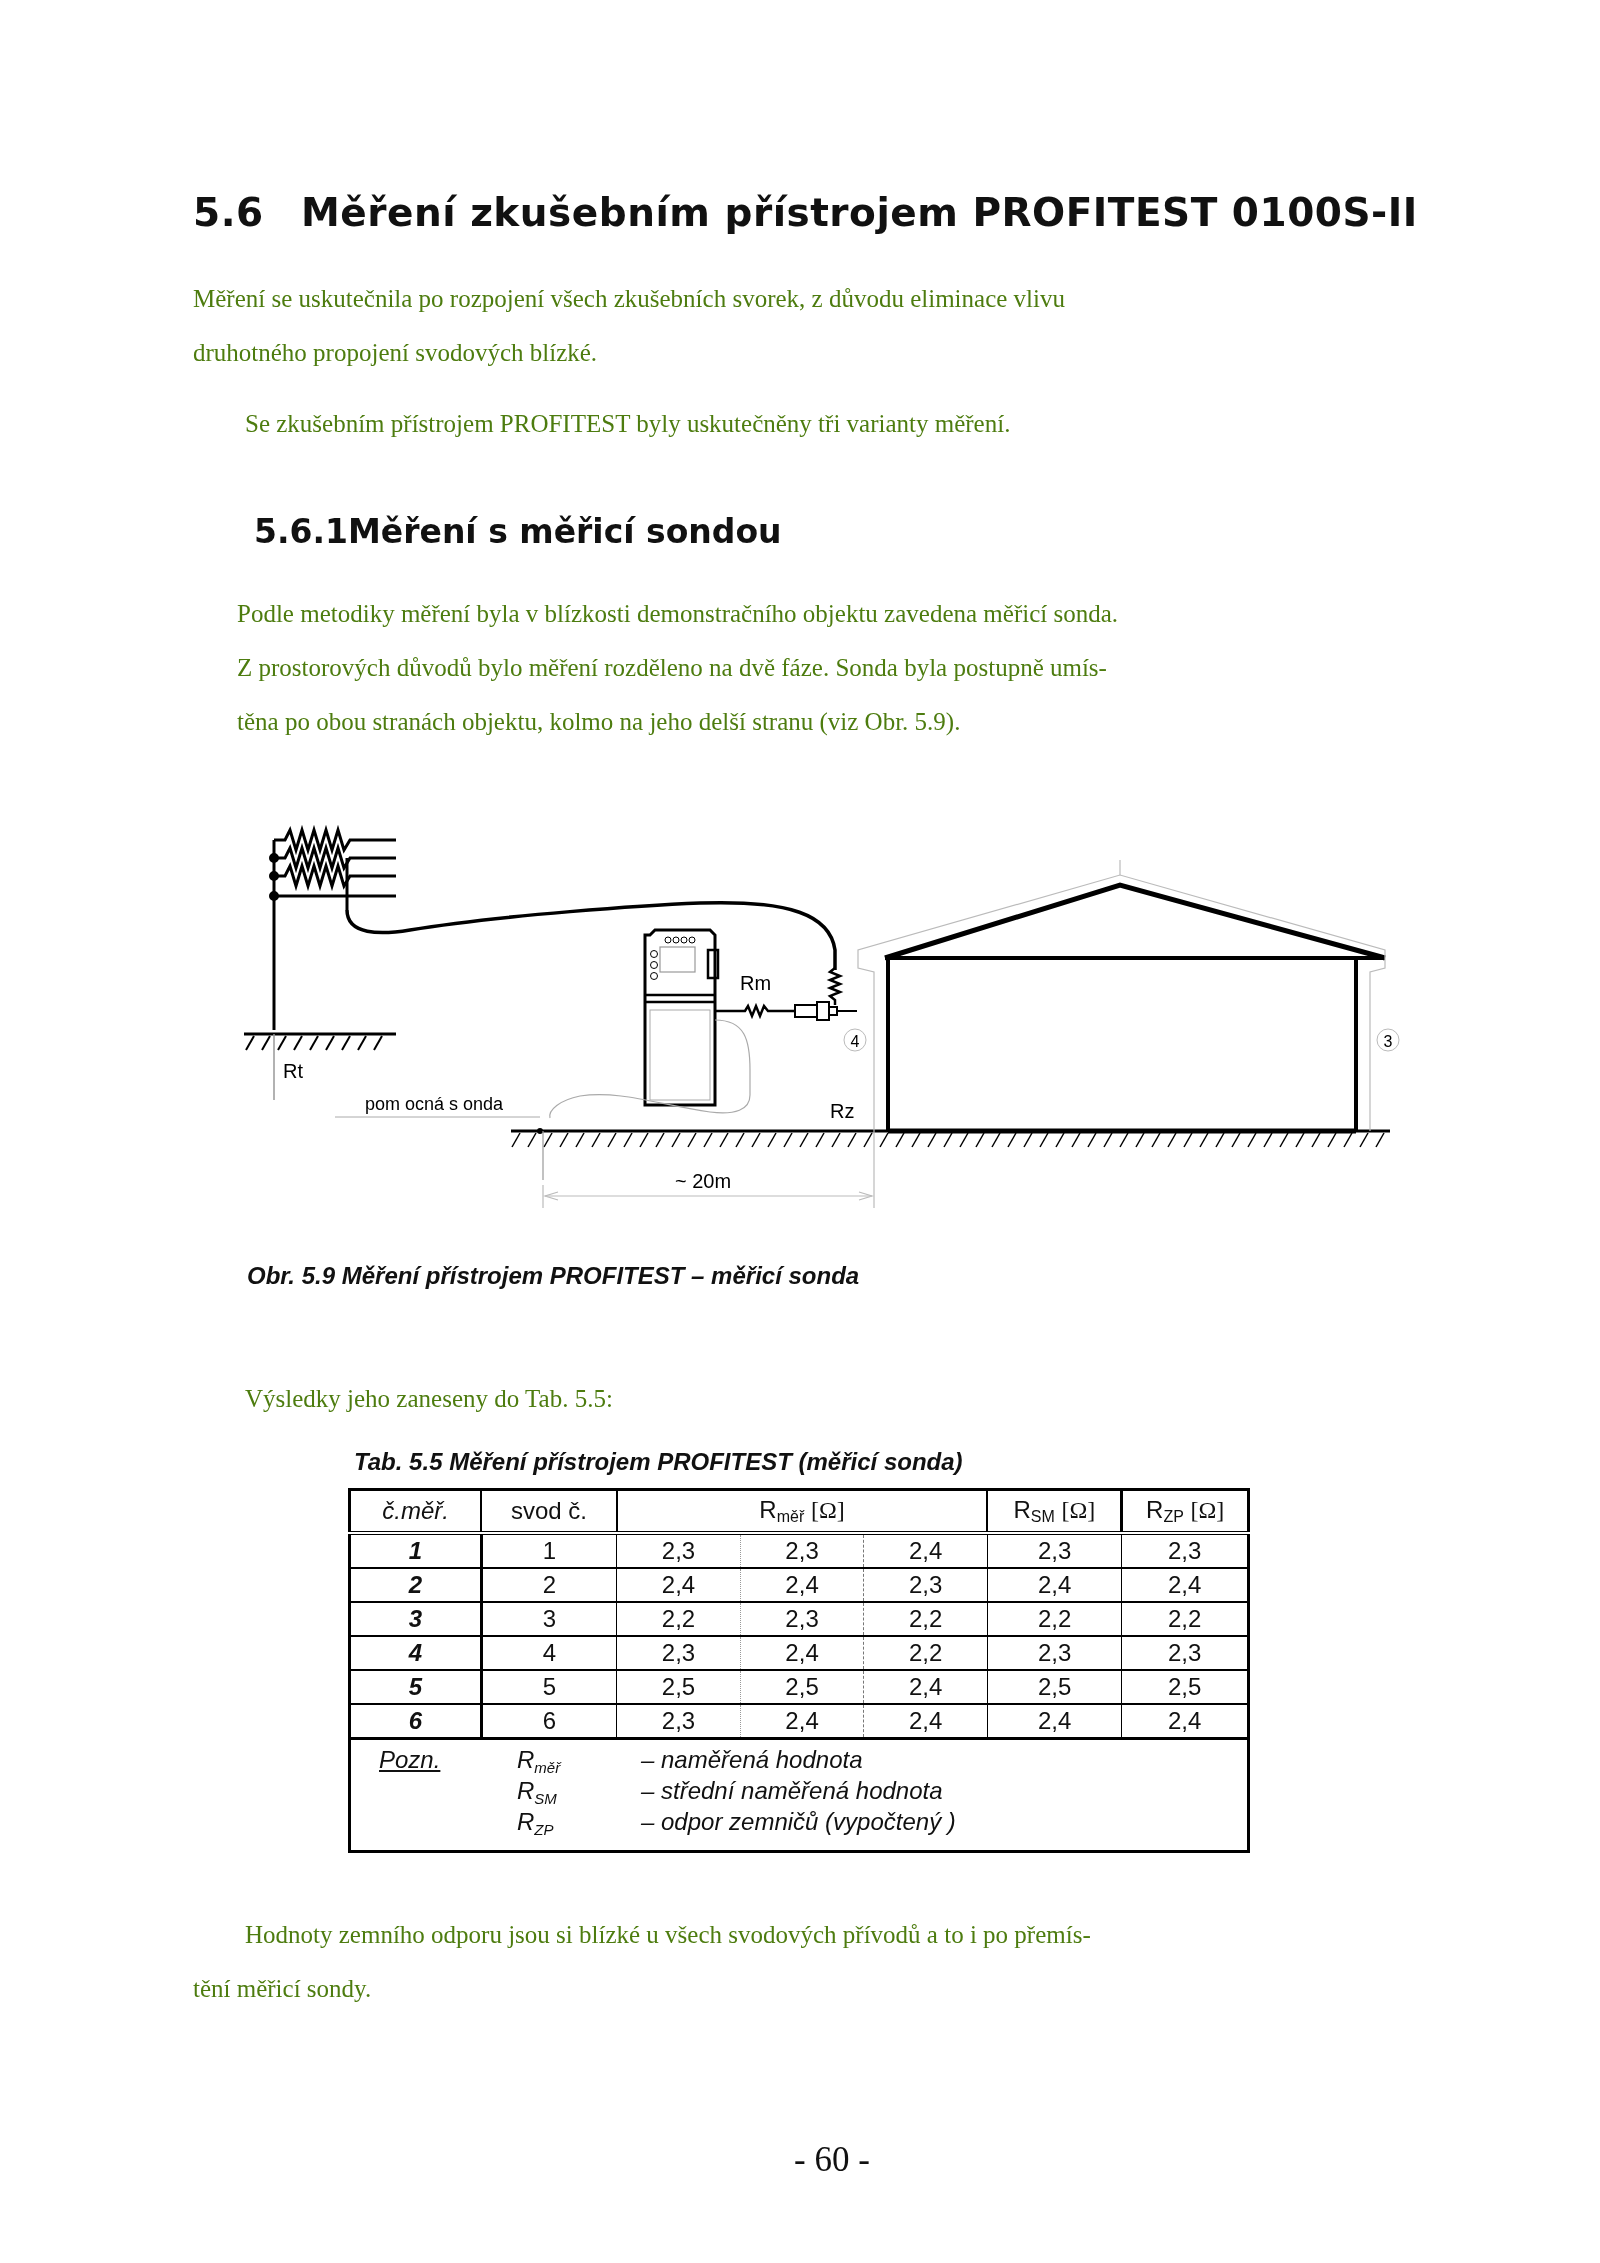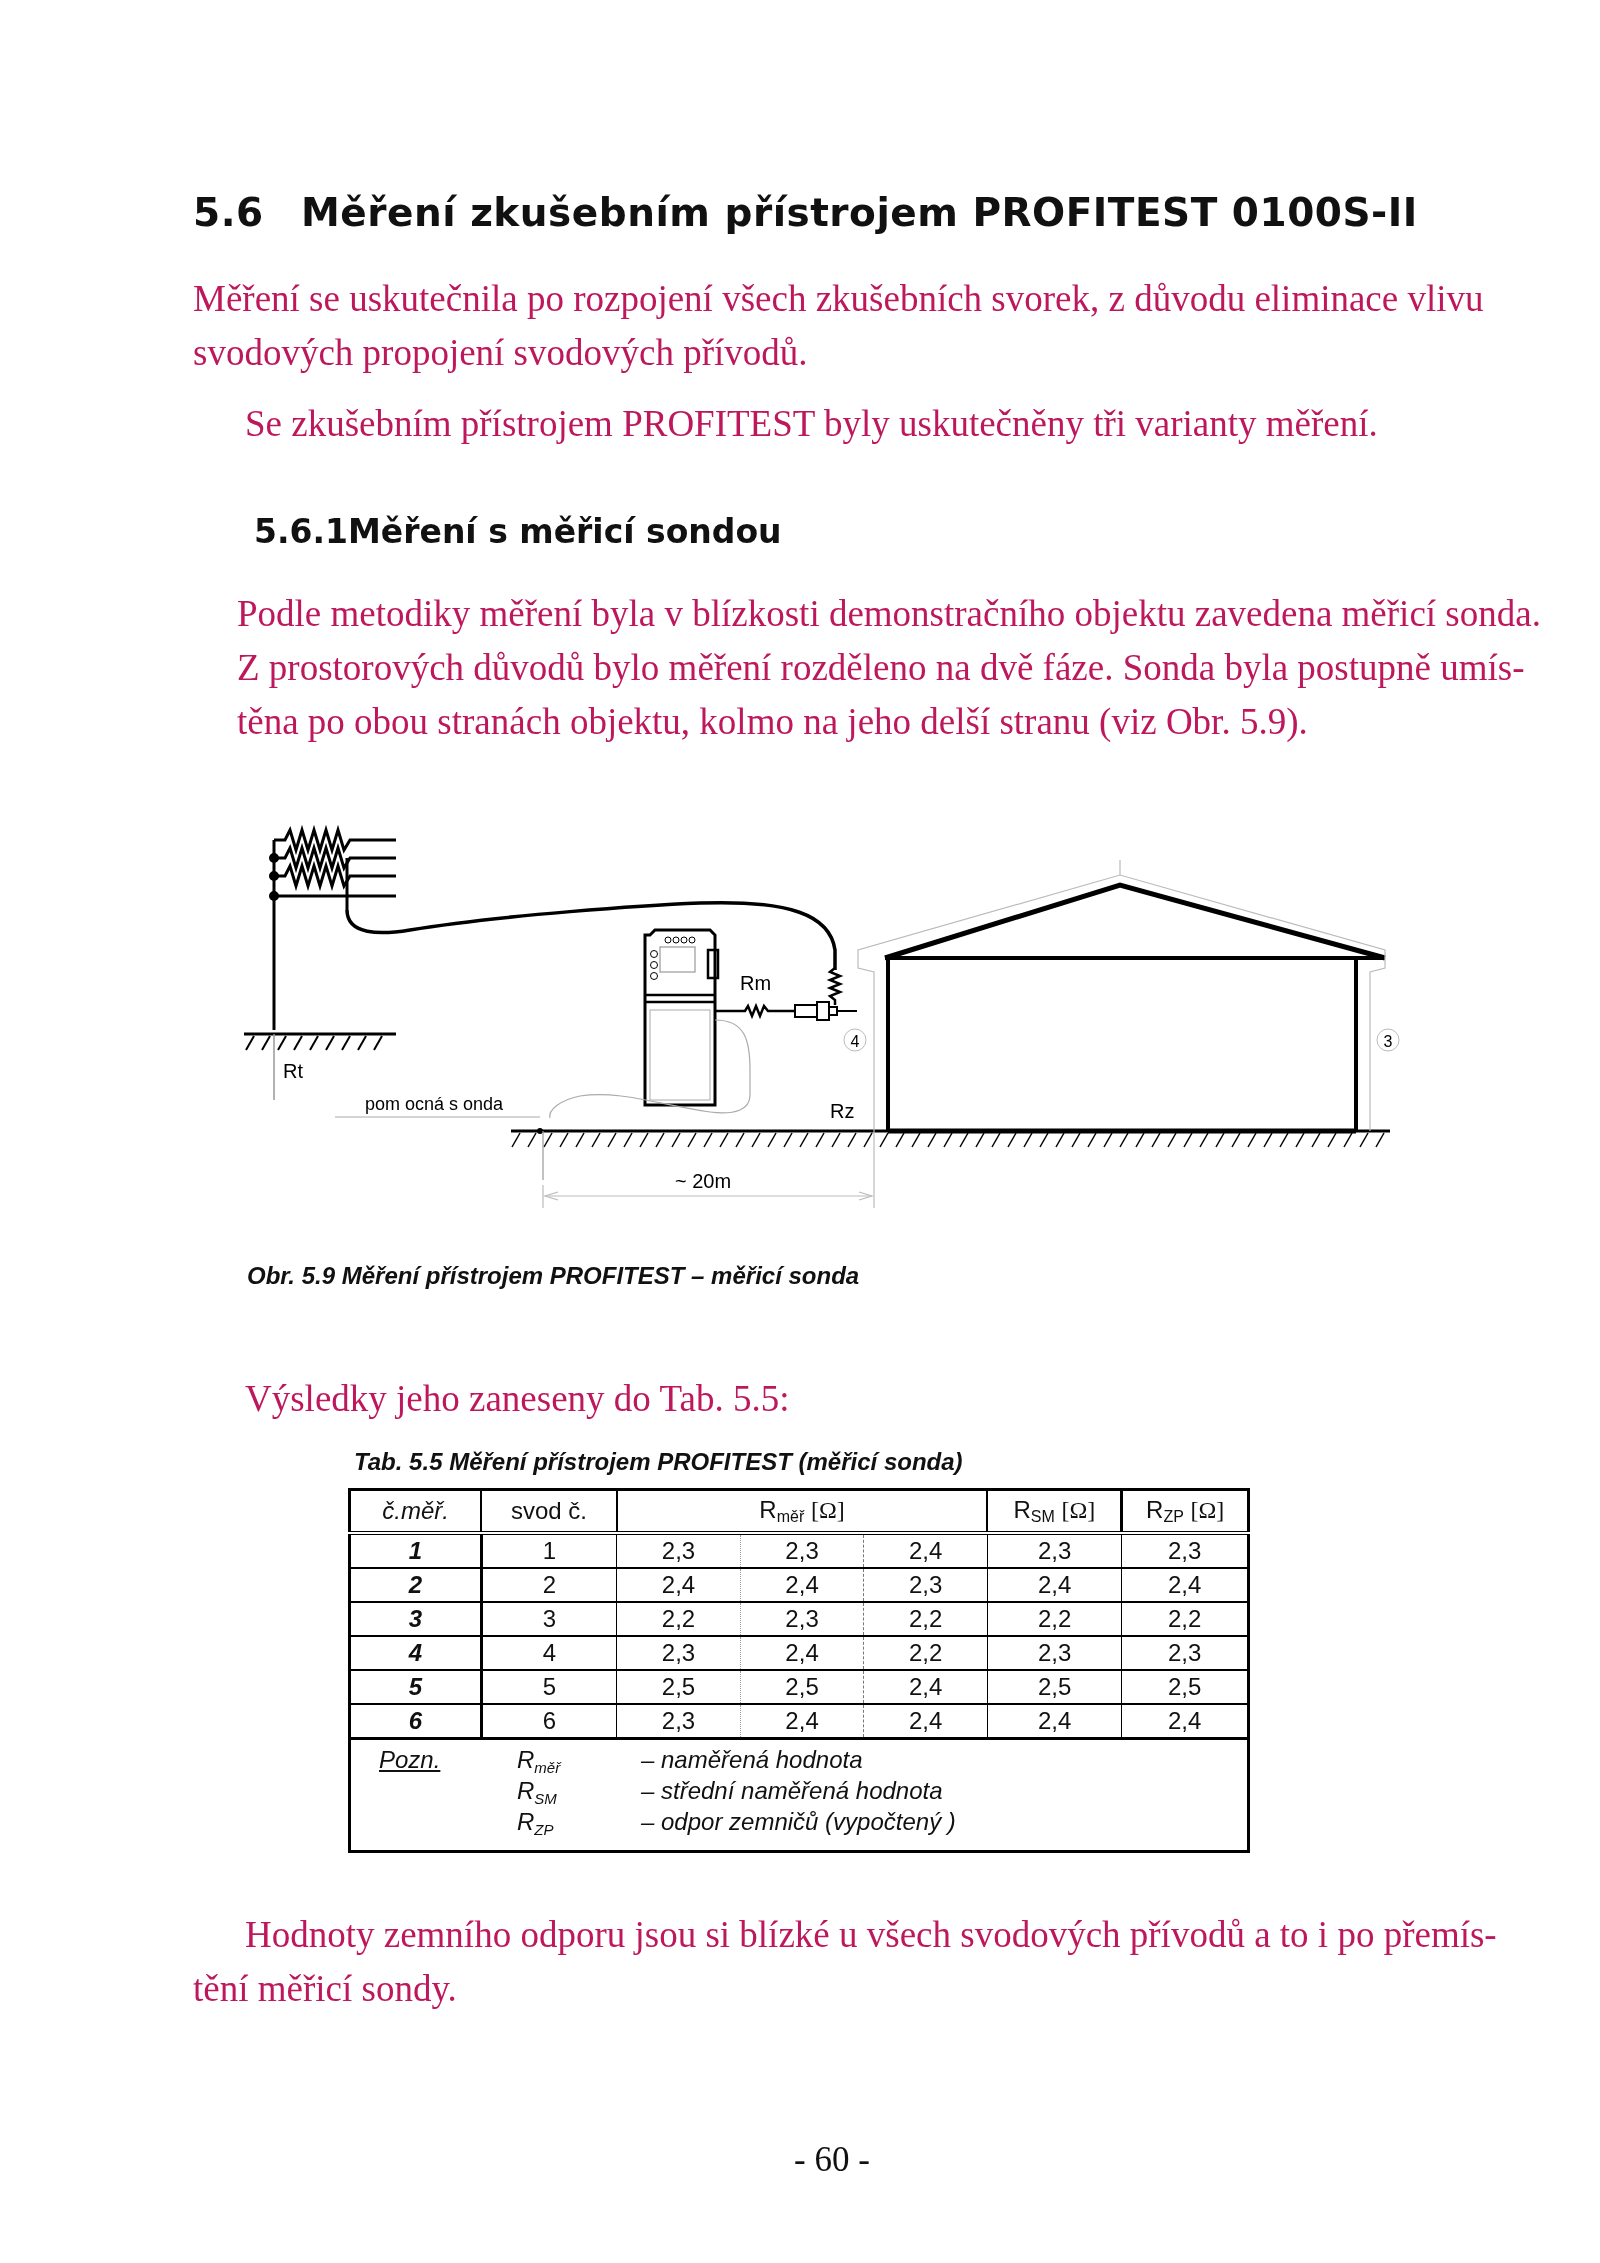--- a/index.html
+++ b/index.html
@@ -7,21 +7,21 @@
   .serif { font-family: "Liberation Serif", "DejaVu Serif", serif; }
   .sans { font-family: "DejaVu Sans", "Liberation Sans", sans-serif; }
   .arial { font-family: "Liberation Sans", "DejaVu Sans", sans-serif; }
   .abs { position:absolute; }
 
   .h1 { left:193px; top:190px; font-size:39px; font-weight:bold; letter-spacing:0.5px; white-space:nowrap; }
   .h1 .num { display:inline-block; width:108px; }
   .h2 { left:193px; top:512px; font-size:33px; font-weight:bold; white-space:nowrap;text-align:right; }
   .h2 .num { display:inline-block; width:155px; }
 
-  .para { font-size:37px; line-height:54px; white-space:nowrap; color:#be185d; }
+  .para { font-size:25px; line-height:54px; white-space:nowrap; color:#4d7c0f; }
   .p1 { left:193px; top:272px; }
   .p2 { left:245px; top:397px; }
   .p3 { left:193px; top:587px;margin-left:44px; }
   .p4 { left:245px; top:1372px; }
   .p5 { left:193px; top:1908px; }
 
   .figure { left:240px; top:810px; width:1160px; height:420px; }
   .fig-caption { left:247px; top:1262px; font-size:24px; font-weight:bold; font-style:italic; white-space:nowrap; }
 
   .tab-caption { left:354px; top:1448px; font-size:24px; font-weight:bold; font-style:italic; white-space:nowrap; }
@@ -54,21 +54,21 @@
 </style>
 </head>
 <body>
 
 <div class="abs h1 sans">
   <span class="num">5.6</span><span>Měření zkušebním přístrojem PROFITEST 0100S-II</span>
 </div>
 
 <div class="abs para p1 serif">
   <div>Měření se uskutečnila po rozpojení všech zkušebních svorek, z důvodu eliminace vlivu</div>
-  <div>svodových propojení svodových přívodů.</div>
+  <div>druhotného propojení svodových blízké.</div>
 </div>
 <div class="abs para p2 serif">Se zkušebním přístrojem PROFITEST byly uskutečněny tři varianty měření.</div>
 
 <div class="abs h2 sans">
   <span class="num">5.6.1</span><span>Měření s měřicí sondou</span>
 </div>
 
 <div class="abs para p3 serif">
   <div>Podle metodiky měření byla v blízkosti demonstračního objektu zavedena měřicí sonda.</div>
   <div>Z prostorových důvodů bylo měření rozděleno na dvě fáze. Sonda byla postupně umís-</div>

